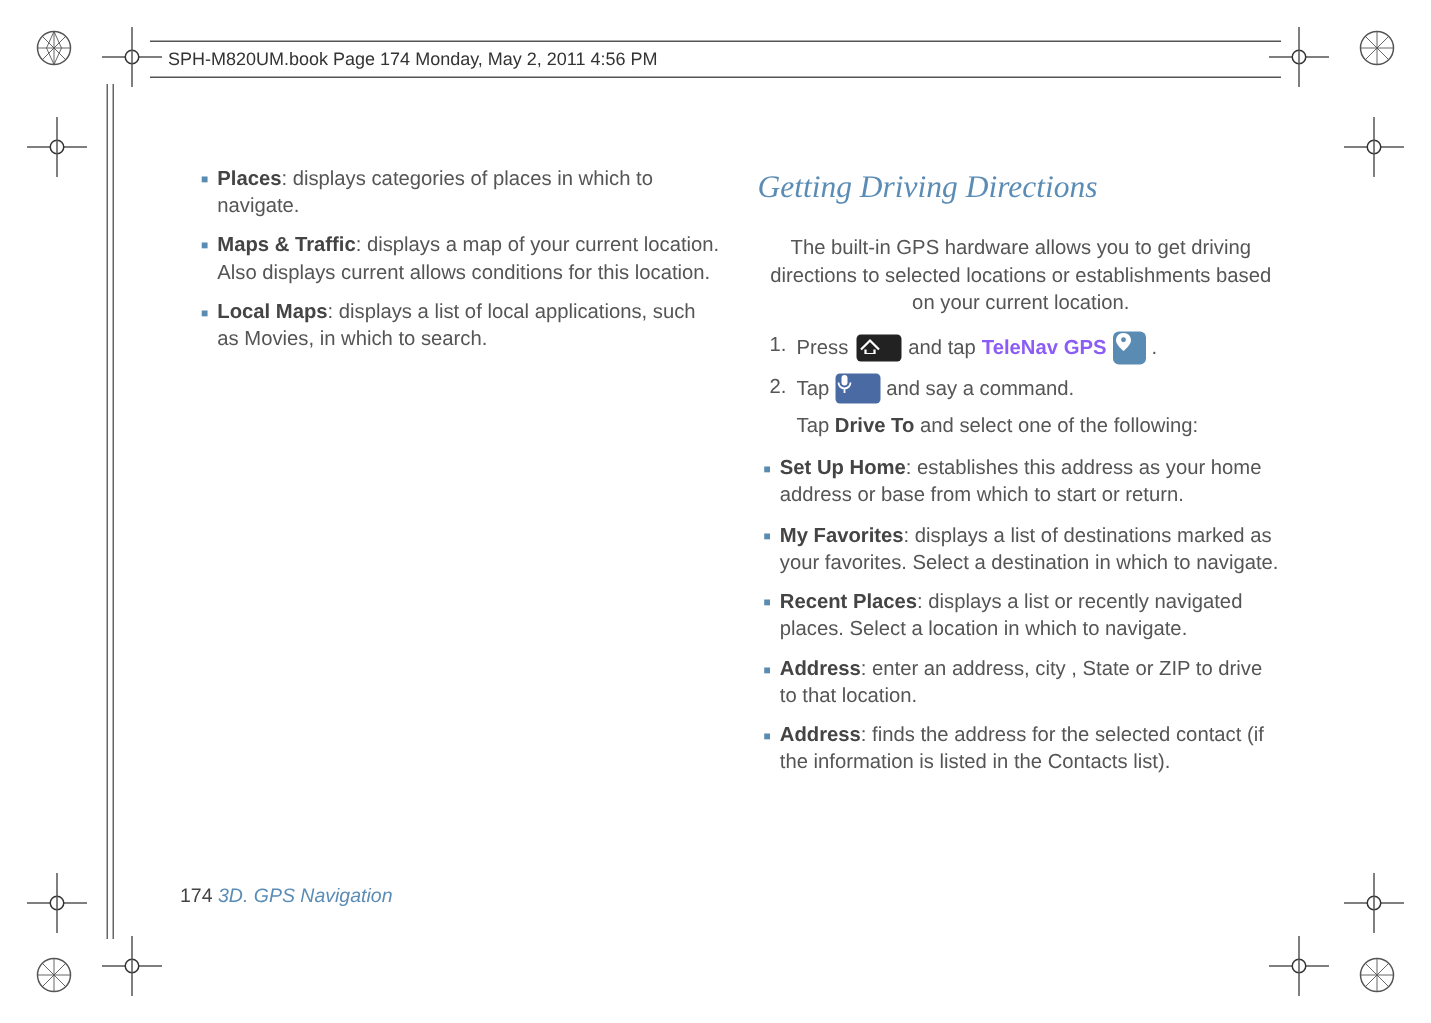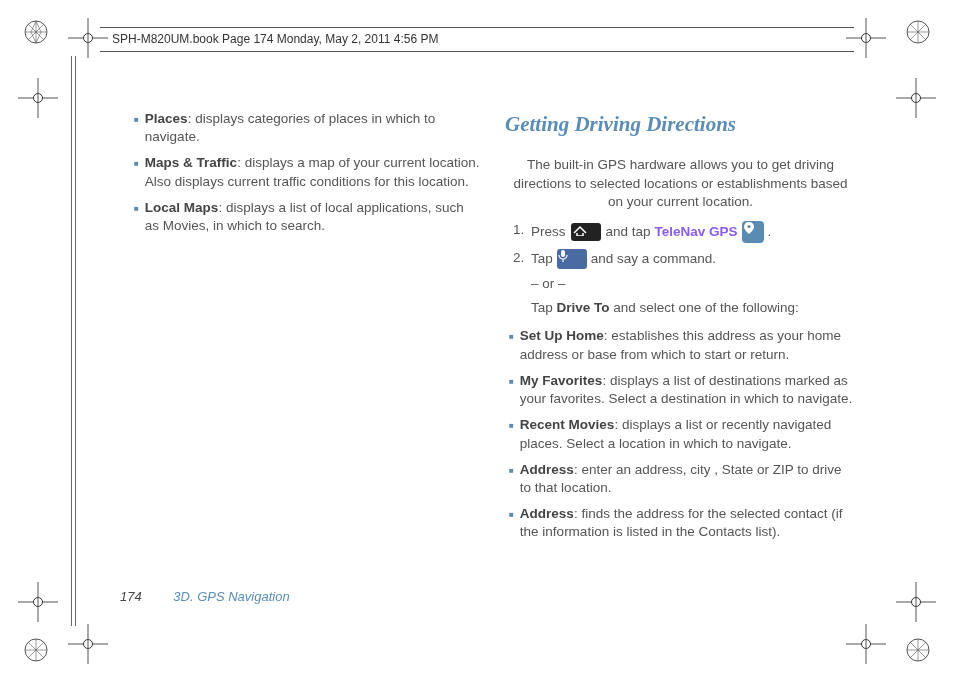--- a/index.html
+++ b/index.html
@@ -82,21 +82,21 @@
     margin-right: 6px;
     margin-top: 5px;
     flex-shrink: 0;
   }
   .bullet-item .btxt { flex: 1; }
   .bullet-item .btxt b { color: #444; }
   .section-title {
     color: #5b8cb5;
     font-style: italic;
     font-size: 21px;
-    font-weight: 700;
+    font-weight: 400;
     margin-bottom: 18px;
     font-family: Georgia, serif;
   }
   .intro {
     margin-bottom: 10px;
     text-align: center;
   }
   .step {
     display: flex;
     margin-bottom: 6px;
@@ -152,21 +152,21 @@
     border-radius: 4px;
     vertical-align: middle;
   }
   .bold-ui { font-weight: bold; color: #8b5cf6; }
   
   .footer {
     position: absolute;
     left: 120px; bottom: 78px;
     font-size: 13px;
   }
-  .footer .pn { color: #444; font-style: italic; margin-right: 28px;}
+  .footer .pn { color: #444; }
   .footer .sec { color: #5b8cb5; font-style: italic; }
   
   .side-line-l1 { position: absolute; left: 75px; top: 56px; bottom: 56px; width: 1px; background: #666;}
   .side-line-l2 { position: absolute; left: 71px; top: 56px; bottom: 56px; width: 1px; background: #666;}
 </style>
 </head>
 <body>
 
 <div class="regmark reg-tl">
   <svg viewBox="0 0 28 28">
@@ -251,21 +251,21 @@
 
 <div class="content">
 
   <div class="col">
     <div class="bullet-item">
       <span class="sq">■</span>
       <span class="btxt"><b>Places</b><span>: displays categories of places in which to navigate.</span></span>
     </div>
     <div class="bullet-item">
       <span class="sq">■</span>
-      <span class="btxt"><b>Maps &amp; Traffic</b><span>: displays a map of your current location. Also displays current traffic conditions for this location.</span></span>
+      <span class="btxt"><b>Maps &amp; Traffic</b><span>: displays a map of your current location. Also displays current allows conditions for this location.</span></span>
     </div>
     <div class="bullet-item">
       <span class="sq">■</span>
       <span class="btxt"><b>Local Maps</b><span>: displays a list of local applications, such as Movies, in which to search.</span></span>
     </div>
   </div>
 
   <div class="col">
     <div class="section-title">Getting Driving Directions</div>
     <div class="intro">The built-in GPS hardware allows you to get driving directions to selected locations or establishments based on your current location.</div>
@@ -298,39 +298,38 @@
         <span class="icon-mic">
           <svg width="12" height="14" viewBox="0 0 12 14">
               <rect x="4" y="1" width="4" height="7" rx="2" fill="#fff"></rect>
               <path d="M2 6 a4 4 0 0 0 8 0 M6 10 v3" stroke="#fff" stroke-width="1.2" fill="none"></path>
             </svg>
         </span>
         <span>and say a command.</span>
       </span>
     </div>
 
-    <div class="or-line">– or –</div>
 
     <div class="tap-line">
       <span>Tap</span>
       <b class="bold-ui">Drive To</b>
       <span>and select one of the following:</span>
     </div>
 
     <div class="bullet-item">
       <span class="sq">■</span>
       <span class="btxt"><b>Set Up Home</b><span>: establishes this address as your home address or base from which to start or return.</span></span>
     </div>
     <div class="bullet-item">
       <span class="sq">■</span>
       <span class="btxt"><b>My Favorites</b><span>: displays a list of destinations marked as your favorites. Select a destination in which to navigate.</span></span>
     </div>
     <div class="bullet-item">
       <span class="sq">■</span>
-      <span class="btxt"><b>Recent Movies</b><span>: displays a list or recently navigated places. Select a location in which to navigate.</span></span>
+      <span class="btxt"><b>Recent Places</b><span>: displays a list or recently navigated places. Select a location in which to navigate.</span></span>
     </div>
     <div class="bullet-item">
       <span class="sq">■</span>
       <span class="btxt"><b>Address</b><span>: enter an address, city , State or ZIP to drive to that location.</span></span>
     </div>
     <div class="bullet-item">
       <span class="sq">■</span>
       <span class="btxt"><b>Address</b><span>: finds the address for the selected contact (if the information is listed in the Contacts list).</span></span>
     </div>
   </div>

